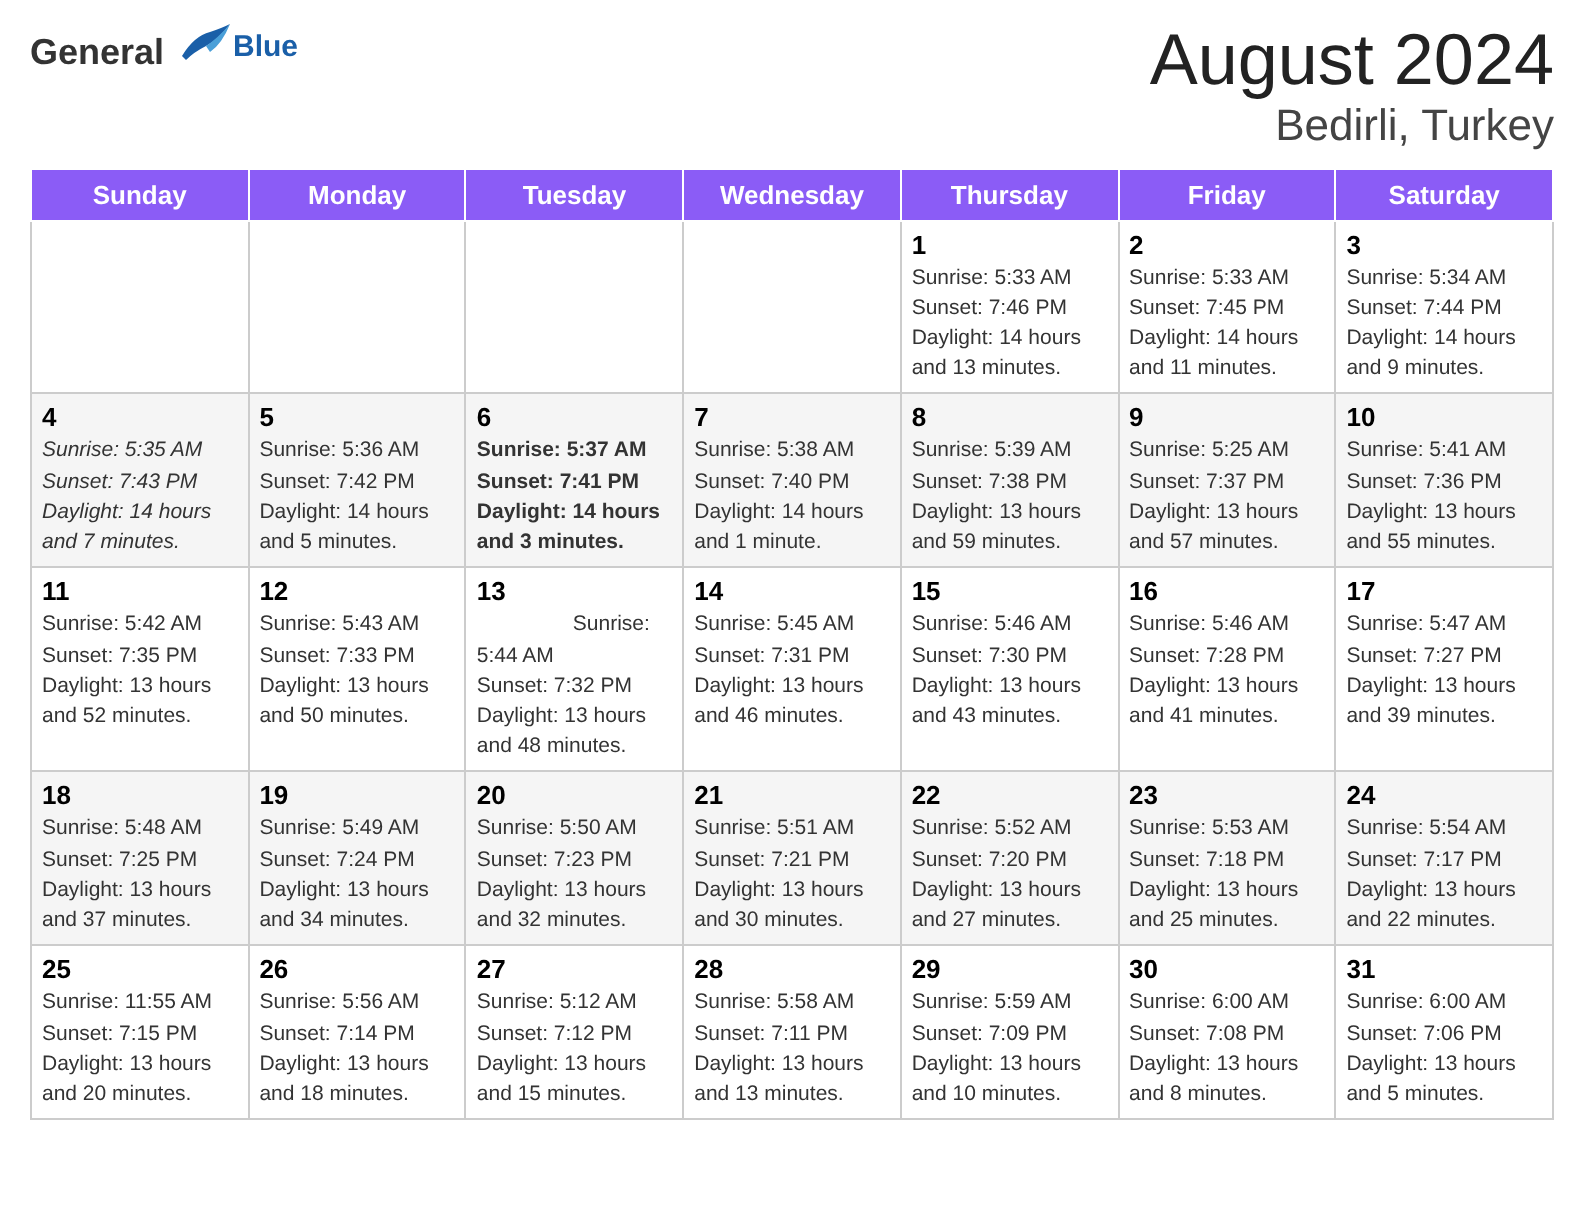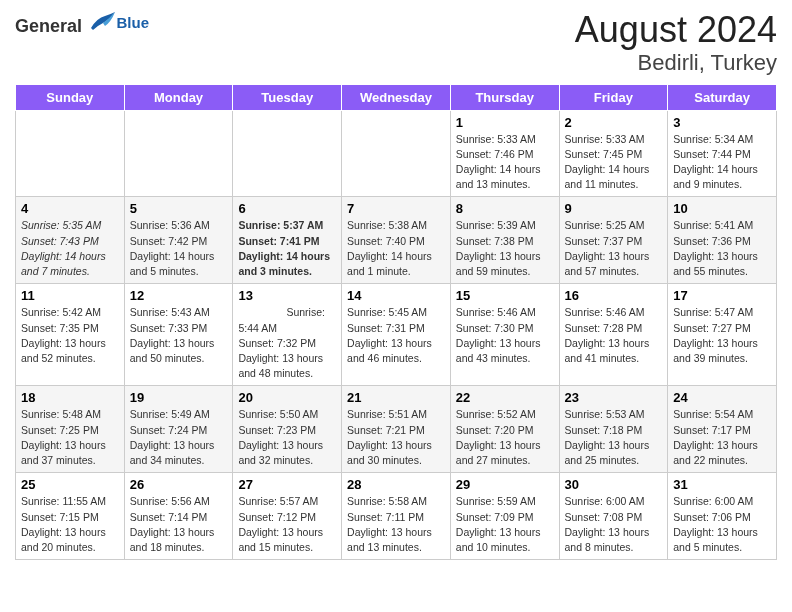--- a/index.html
+++ b/index.html
@@ -242,21 +242,21 @@
       </tr>
       <tr>
         <td><span class="day-num">25</span><span class="day-info" style="white-space: pre-line;">Sunrise: 11:55 AM
 Sunset: 7:15 PM
 Daylight: 13 hours
 and 20 minutes.</span></td>
         <td><span class="day-num">26</span><span class="day-info" style="white-space: pre-line;">Sunrise: 5:56 AM
 Sunset: 7:14 PM
 Daylight: 13 hours
 and 18 minutes.</span></td>
-        <td><span class="day-num">27</span><span class="day-info" style="white-space: pre-line;">Sunrise: 5:57 AM
+        <td><span class="day-num">27</span><span class="day-info" style="white-space: pre-line;">Sunrise: 5:12 AM
 Sunset: 7:12 PM
 Daylight: 13 hours
 and 15 minutes.</span></td>
         <td><span class="day-num">28</span><span class="day-info" style="white-space: pre-line;">Sunrise: 5:58 AM
 Sunset: 7:11 PM
 Daylight: 13 hours
 and 13 minutes.</span></td>
         <td><span class="day-num">29</span><span class="day-info" style="white-space: pre-line;">Sunrise: 5:59 AM
 Sunset: 7:09 PM
 Daylight: 13 hours

